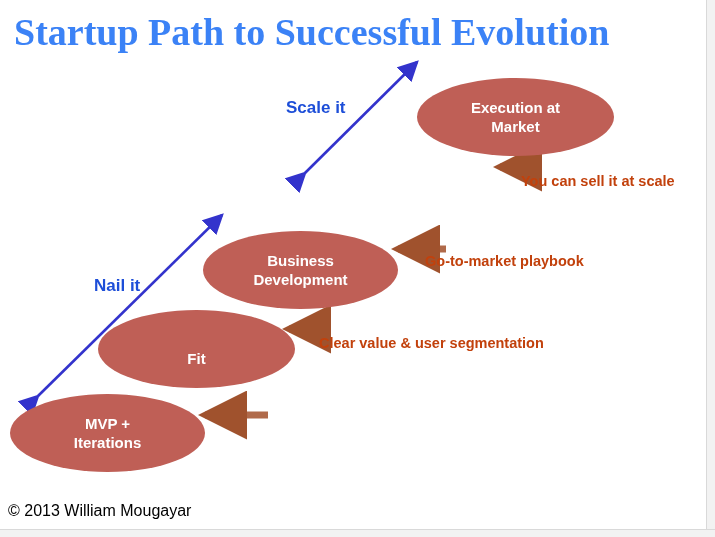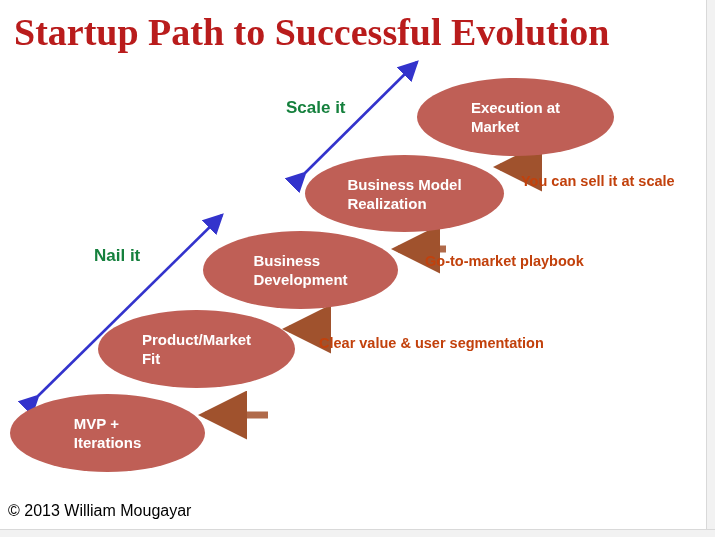--- a/index.html
+++ b/index.html
@@ -32,54 +32,54 @@
   }
 
   #title {
     position: absolute;
     left: 14px;
     top: 10px;
     width: 690px;
     font-family: "Liberation Serif", serif;
     font-size: 38px;
     font-weight: bold;
-    color: #b91c1c;
+    color: #3b82f6;
     letter-spacing: 0px;
     white-space: nowrap;
   }
 
   .ellipse {
     position: absolute;
     background: #bf5f56;
     border-radius: 50%;
     color: #ffffff;
     font-weight: bold;
     font-size: 15px;
     line-height: 19px;
-    text-align: left;
+    text-align: center;
     display: flex;
     align-items: center;
     justify-content: center;
     box-sizing: border-box;
     padding: 0 12px;
   }
 
   .callout {
     position: absolute;
     font-size: 14.5px;
     font-weight: bold;
     color: #c2410c;
     white-space: nowrap;
   }
 
   .phase-label {
     position: absolute;
     font-size: 17px;
     font-weight: bold;
-    color: #15803d;
+    color: #1d4ed8;
     white-space: nowrap;
   }
 
   #credit {
     position: absolute;
     left: 8px;
     bottom: 17px;
     font-size: 16px;
     color: #000000;
     white-space: nowrap;
@@ -133,56 +133,50 @@
     </g>
   </svg>
 
   <div class="ellipse" style="left:417px; top:78px; width:197px; height:78px;">
     <span>
       <span>Execution at</span><br>
       <span>Market</span>
     </span>
   </div>
 
-  <div class="ellipse" style="left:305px; top:155px; width:199px; height:77px;">
-    <span>
-      <span>Business Model</span><br>
-      <span>Realization</span>
-    </span>
-  </div>
 
   <div class="ellipse" style="left:203px; top:231px; width:195px; height:78px;">
     <span>
       <span>Business</span><br>
       <span>Development</span>
     </span>
   </div>
 
   <div class="ellipse" style="left:98px; top:310px; width:197px; height:78px;">
     <span>
-      <span>Product/Market</span><br>
+      <br>
       <span>Fit</span>
     </span>
   </div>
 
   <div class="ellipse" style="left:10px; top:394px; width:195px; height:78px;">
     <span>
       <span>MVP +</span><br>
       <span>Iterations</span>
     </span>
   </div>
 
   <div class="callout" style="left:521px; top:173px;">You can sell it at scale</div>
 
   <div class="callout" style="left:319px; top:335px;">Clear value &amp; user segmentation</div>
 
   <div class="callout" style="left:425px; top:253px;">Go-to-market playbook</div>
 
 
   <div class="phase-label" style="left:286px; top:98px;">Scale it</div>
 
-  <div class="phase-label" style="left:94px; top:246px;">Nail it</div>
+  <div class="phase-label" style="left:94px; top:276px;">Nail it</div>
 
   <div id="credit">© 2013 William Mougayar</div>
 
   <div id="frame-right"></div>
   <div id="frame-bottom"></div>
 </div>
 
 </body></html>

